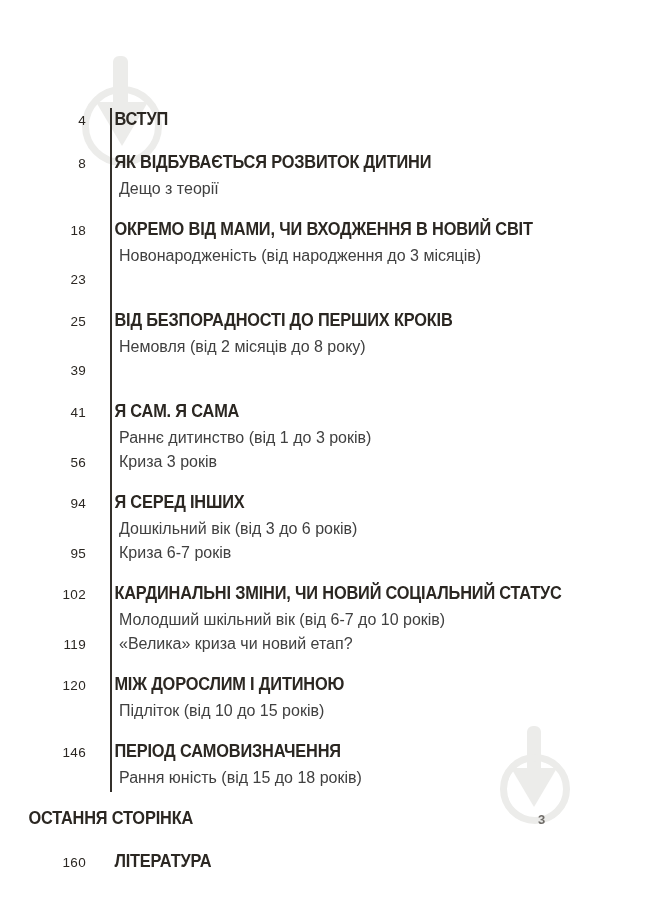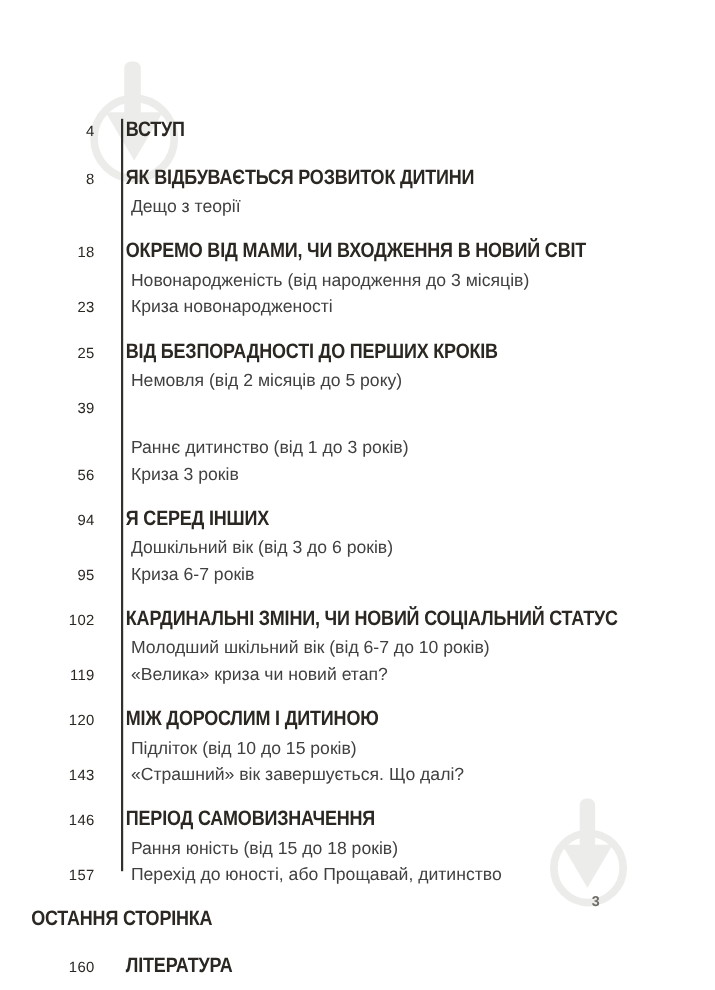--- a/index.html
+++ b/index.html
@@ -169,37 +169,40 @@
         <div class="row chapter">
           <div class="page-num">18</div>
           <div class="entry">ОКРЕМО ВІД МАМИ, ЧИ ВХОДЖЕННЯ В НОВИЙ СВІТ</div>
         </div>
         <div class="row sub">
           <div class="page-num blank"></div>
           <div class="entry">Новонародженість (від народження до 3 місяців)</div>
         </div>
         <div class="row sub">
           <div class="page-num">23</div>
-          <div class="entry">Криза новонародженості</div>
         </div>
       </div>
       <div class="group has-gap">
         <div class="row chapter">
           <div class="page-num">25</div>
           <div class="entry">ВІД БЕЗПОРАДНОСТІ ДО ПЕРШИХ КРОКІВ</div>
         </div>
         <div class="row sub">
           <div class="page-num blank"></div>
-          <div class="entry">Немовля (від 2 місяців до 5 року)</div>
+          <div class="entry">Немовля (від 2 місяців до 8 року)</div>
         </div>
         <div class="row sub">
           <div class="page-num">39</div>
         </div>
       </div>
       <div class="group has-gap">
+        <div class="row chapter">
+          <div class="page-num">41</div>
+          <div class="entry">Я САМ. Я САМА</div>
+        </div>
         <div class="row sub">
           <div class="page-num blank"></div>
           <div class="entry">Раннє дитинство (від 1 до 3 років)</div>
         </div>
         <div class="row sub">
           <div class="page-num">56</div>
           <div class="entry">Криза 3 років</div>
         </div>
       </div>
       <div class="group has-gap">
@@ -232,38 +235,30 @@
       </div>
       <div class="group has-gap">
         <div class="row chapter">
           <div class="page-num">120</div>
           <div class="entry">МІЖ ДОРОСЛИМ І ДИТИНОЮ</div>
         </div>
         <div class="row sub">
           <div class="page-num blank"></div>
           <div class="entry">Підліток (від 10 до 15 років)</div>
         </div>
-        <div class="row sub">
-          <div class="page-num">143</div>
-          <div class="entry">«Страшний» вік завершується. Що далі?</div>
-        </div>
       </div>
       <div class="group has-gap">
         <div class="row chapter">
           <div class="page-num">146</div>
           <div class="entry">ПЕРІОД САМОВИЗНАЧЕННЯ</div>
         </div>
         <div class="row sub">
           <div class="page-num blank"></div>
           <div class="entry">Рання юність (від 15 до 18 років)</div>
         </div>
-        <div class="row sub">
-          <div class="page-num">157</div>
-          <div class="entry">Перехід до юності, або Прощавай, дитинство</div>
-        </div>
       </div>
       <div class="group has-gap">
         <div class="row chapter">
           <div class="entry">ОСТАННЯ СТОРІНКА</div>
         </div>
       </div>
       <div class="group has-gap">
         <div class="row chapter">
           <div class="page-num">160</div>
           <div class="entry">ЛІТЕРАТУРА</div>

